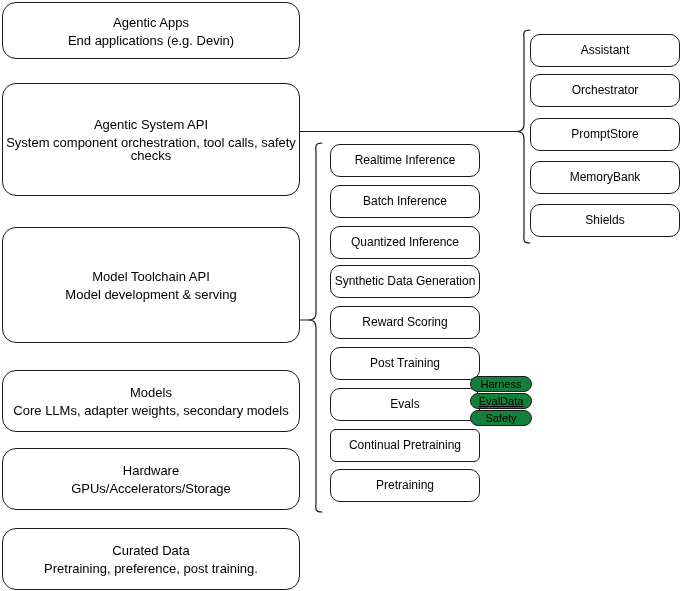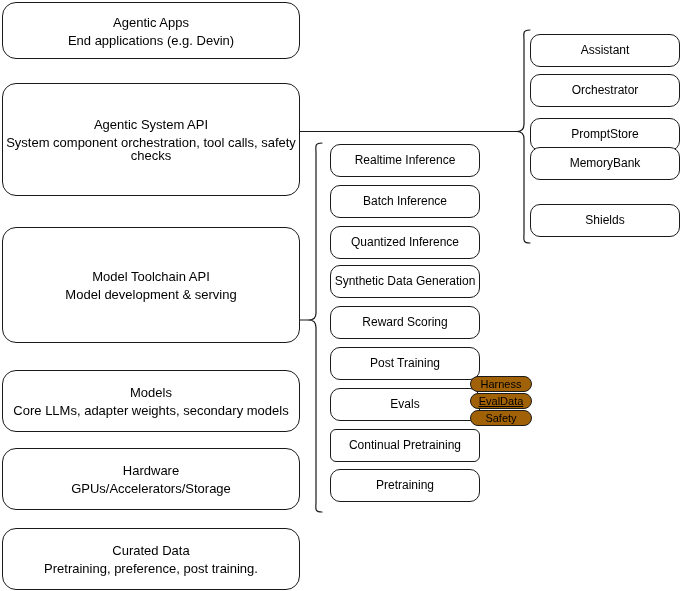--- a/index.html
+++ b/index.html
@@ -48,21 +48,21 @@
   .cap-label {
     font-size: 12px;
     line-height: 15px;
     color: #000000;
   }
   .pill {
     position: absolute;
     box-sizing: border-box;
     border: 1px solid #1a1a1a;
     border-radius: 999px;
-    background: #a16207;
+    background: #15803d;
     display: flex;
     align-items: center;
     justify-content: center;
     font-size: 11px;
     line-height: 13px;
     color: #000000;
     z-index: 6;
   }
   .connector {
     position: absolute;
@@ -169,20 +169,20 @@
 
   <div class="box cap-box" style="left:530px; top:34px; width:150px; height:33px;">
     <div class="cap-label">Assistant</div>
   </div>
   <div class="box cap-box" style="left:530px; top:74px; width:150px; height:33px;">
     <div class="cap-label">Orchestrator</div>
   </div>
   <div class="box cap-box" style="left:530px; top:118px; width:150px; height:33px;">
     <div class="cap-label">PromptStore</div>
   </div>
-  <div class="box cap-box" style="left:530px; top:147px; width:150px; height:33px;">
+  <div class="box cap-box" style="left:530px; top:161px; width:150px; height:33px;">
     <div class="cap-label">MemoryBank</div>
   </div>
   <div class="box cap-box" style="left:530px; top:204px; width:150px; height:33px;">
     <div class="cap-label">Shields</div>
   </div>
 
 </div>
 
 </body></html>

